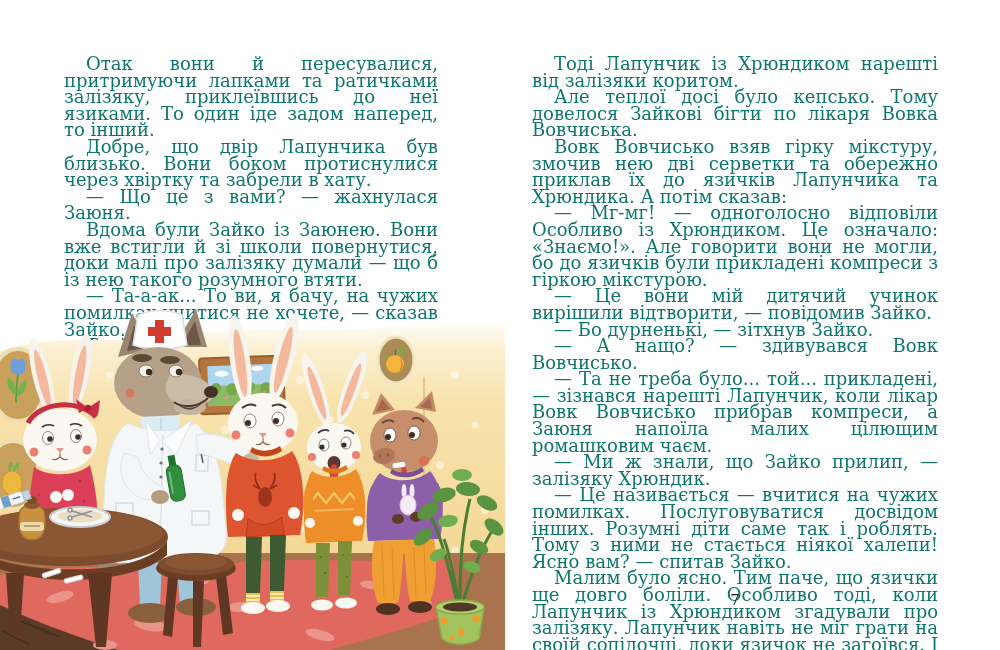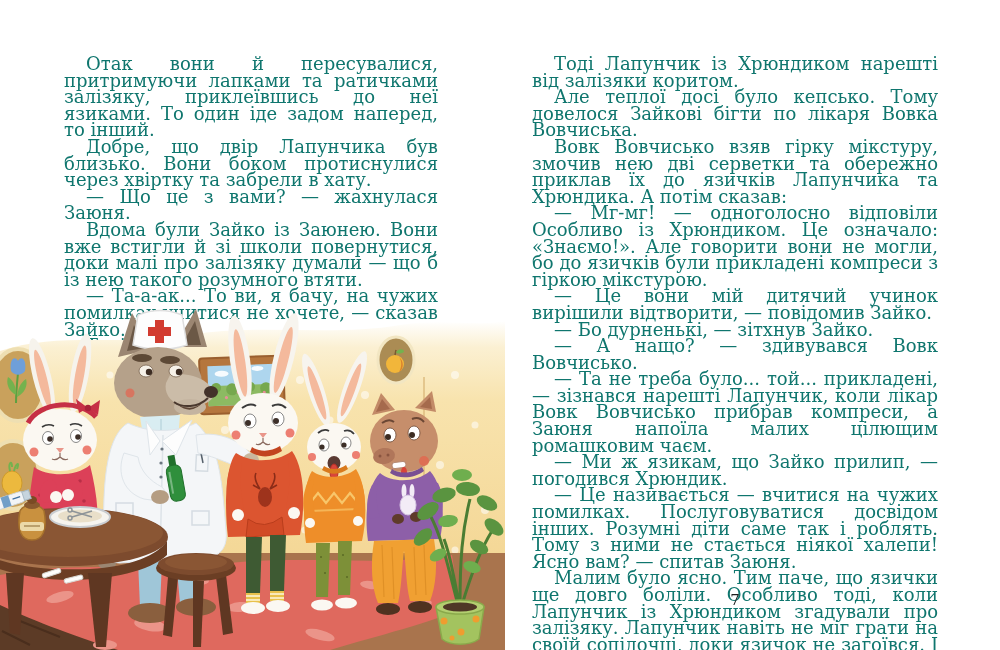--- a/index.html
+++ b/index.html
@@ -420,20 +420,20 @@
   <div>
     <div class="page-text right-text">
       <p>Тоді Лапунчик із Хрюндиком нарешті від залізяки коритом.</p>
       <p>Але теплої досі було кепсько. Тому довелося Зайкові бігти по лікаря Вовка Вовчиська.</p>
       <p>Вовк Вовчисько взяв гірку мікстуру, змочив нею дві серветки та обережно приклав їх до язичків Лапунчика та Хрюндика. А потім сказав:</p>
       <p>— Мг-мг! — одноголосно відповіли Особливо із Хрюндиком. Це означало: «Знаємо!». Але говорити вони не могли, бо до язичків були прикладені компреси з гіркою мікстурою.</p>
       <p>— Це вони мій дитячий учинок вирішили відтворити, — повідомив Зайко.</p>
       <p>— Бо дурненькі, — зітхнув Зайко.</p>
       <p>— А нащо? — здивувався Вовк Вовчисько.</p>
       <p>— Та не треба було... той... прикладені, — зізнався нарешті Лапунчик, коли лікар Вовк Вовчисько прибрав компреси, а Заюня напоїла малих цілющим ромашковим чаєм.</p>
-      <p>— Ми ж язикам, що Зайко прилип, — погодився Хрюндик.</p>
-      <p>— Це називається — вчитися на чужих помилках. Послуговуватися досвідом інших. Розумні діти саме так і роблять. Тому з ними не стається ніякої халепи! Ясно вам? — спитав Заюня.</p>
+      <p>— Ми ж знали, що Зайко прилип, — залізяку Хрюндик.</p>
+      <p>— Це називається — вчитися на чужих помилках. Послуговуватися досвідом інших. Розумні діти саме так і роблять. Тому з ними не стається ніякої халепи! Ясно вам? — спитав Зайко.</p>
       <p>Малим було ясно. Тим паче, що язички ще довго боліли. Особливо тоді, коли Лапунчик із Хрюндиком згадували про залізяку. Лапунчик навіть не міг грати на своїй сопілочці, доки язичок не загоївся. І лише тоді остаточно зрозумів: перш ніж робити щось незвичне, треба добряче подумати!</p>
     </div>
     <div class="page-number">7</div>
   </div>
 
 </div>
 
 </body></html>

